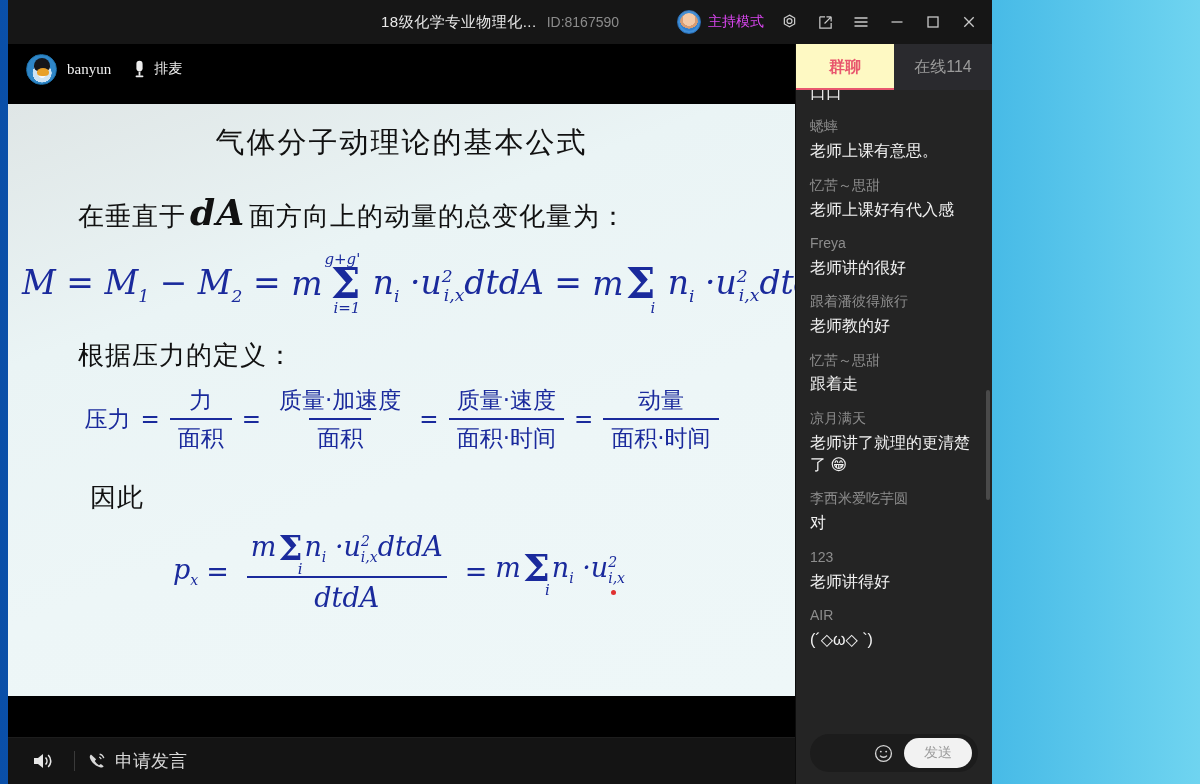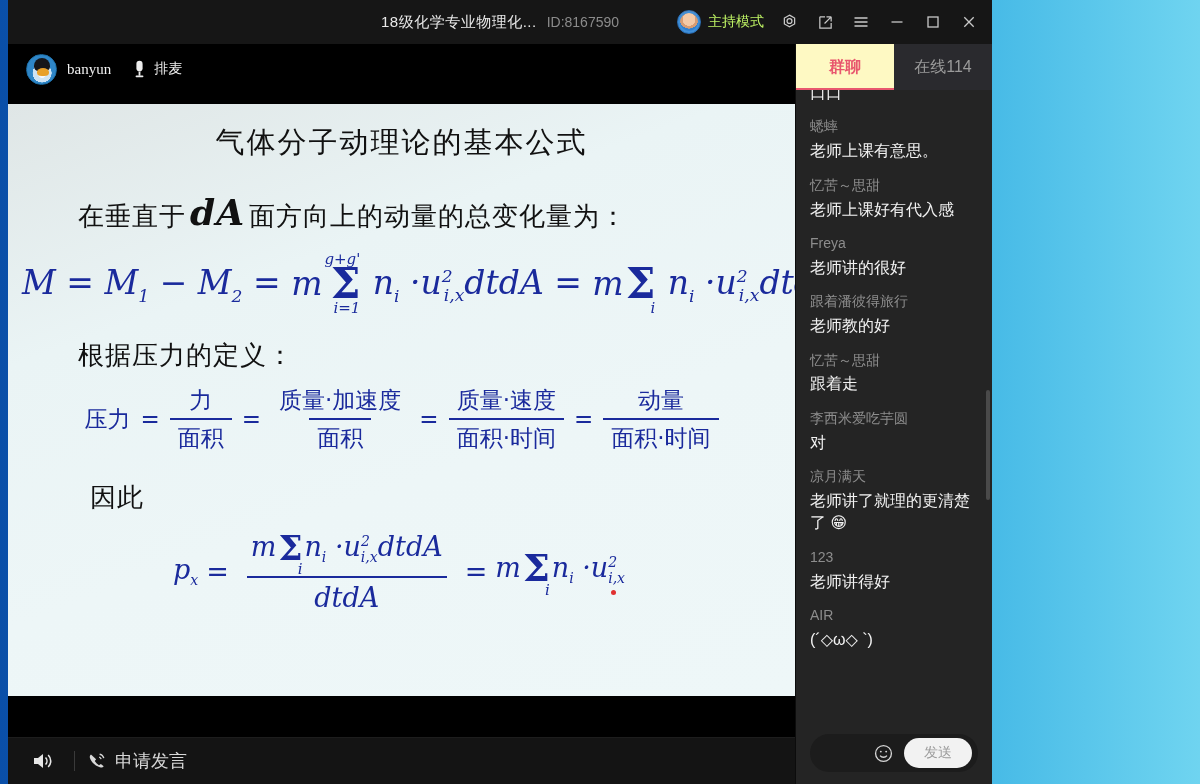--- a/index.html
+++ b/index.html
@@ -38,21 +38,21 @@
     position: absolute; right: 6px; top: 0; height: 44px;
     display: flex; align-items: center; gap: 2px;
   }
   .host-badge { display: flex; align-items: center; gap: 7px; padding: 0 6px; }
   .avatar-sm {
     width: 24px; height: 24px; border-radius: 50%;
     background: radial-gradient(circle at 50% 38%, #f3c9a7 0 36%, #d79c74 37% 52%, #2f7fd0 53% 100%);
     border: 1px solid #2b6fb5;
     box-shadow: inset 0 0 0 2px #3f8fd8;
   }
-  .host-label { font-size: 14px; color: #bef264; }
+  .host-label { font-size: 14px; color: #d946ef; }
   .tb-btn {
     width: 34px; height: 34px; display: flex; align-items: center; justify-content: center;
     color: #c9c9c9; cursor: default;
   }
   .tb-btn svg { display: block; }
 
   
   .bodyrow { flex: 1 1 auto; display: flex; min-height: 0; }
 
   
@@ -404,26 +404,26 @@
             </div>
             <div class="msg">
               <div class="msg-user">跟着潘彼得旅行</div>
               <div class="msg-text">老师教的好</div>
             </div>
             <div class="msg">
               <div class="msg-user">忆苦～思甜</div>
               <div class="msg-text">跟着走</div>
             </div>
             <div class="msg">
+              <div class="msg-user">凉月满天</div>
+              <div class="msg-text">老师讲了就理的更清楚了 😁</div>
+            </div>
+            <div class="msg">
               <div class="msg-user">李西米爱吃芋圆</div>
               <div class="msg-text">对</div>
-            </div>
-            <div class="msg">
-              <div class="msg-user">凉月满天</div>
-              <div class="msg-text">老师讲了就理的更清楚了 😁</div>
             </div>
             <div class="msg">
               <div class="msg-user">123</div>
               <div class="msg-text">老师讲得好</div>
             </div>
             <div class="msg">
               <div class="msg-user">AIR</div>
               <div class="msg-text">(´◇ω◇ `)</div>
             </div>
             <div class="chat-thumb"></div>

